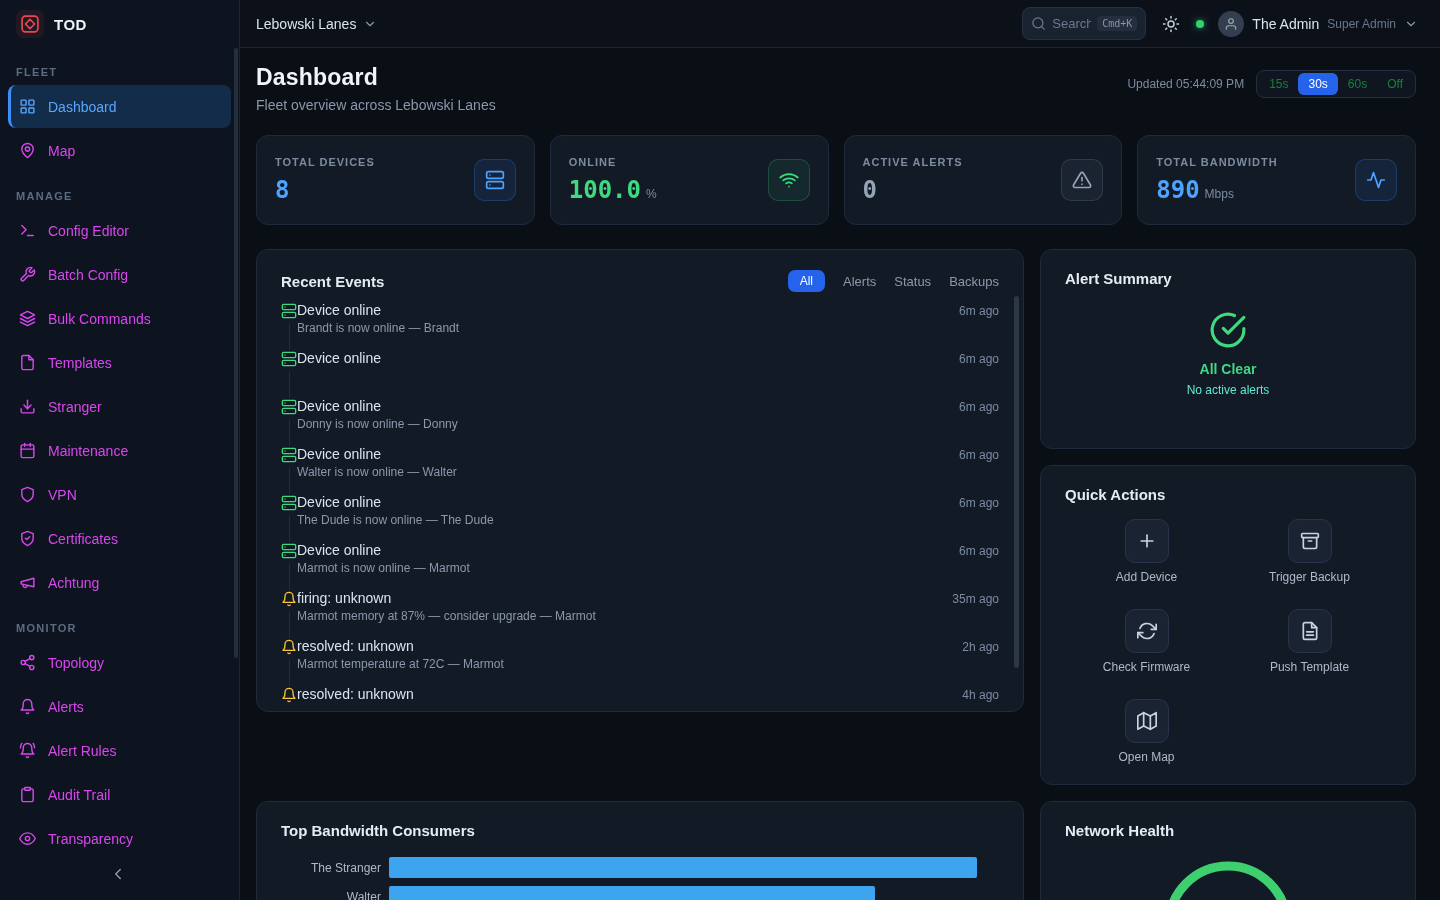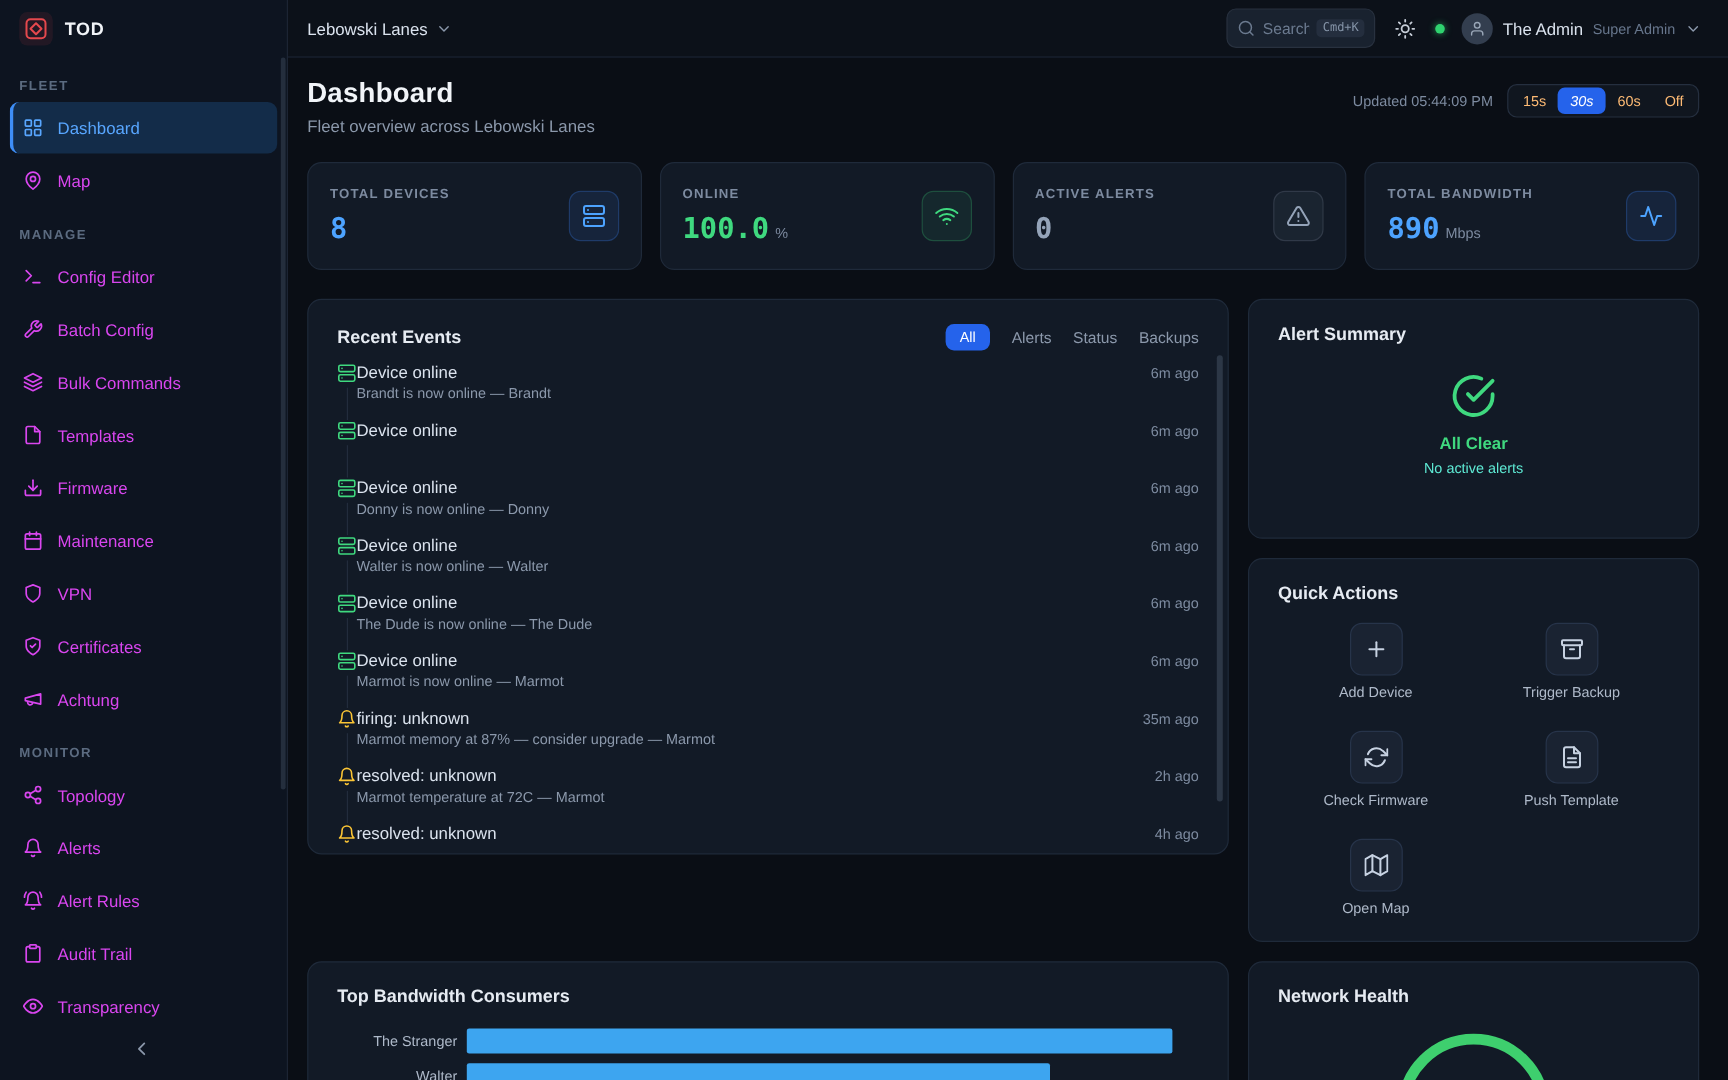--- a/index.html
+++ b/index.html
@@ -49,22 +49,22 @@
   .user-menu .chev { color:#8b98ab; display:flex; }
 
   
   .content { flex:1; padding:16px 24px 0 16px; overflow:hidden; }
   .page-head { display:flex; justify-content:space-between; align-items:flex-start; }
   .page-title { font-size:23px; font-weight:700; color:#f1f4f8; letter-spacing:.2px; }
   .page-subtitle { margin-top:6px; font-size:14px; color:#8b98ab; }
   .page-head-right { display:flex; align-items:center; gap:12px; margin-top:6px; }
   .updated { font-size:12px; color:#7d8ba0; }
   .segmented { display:flex; background:#10161f; border:1px solid #252f3f; border-radius:8px; padding:2px; }
-  .seg-btn { font-size:12px; color:#fdba74; padding:4px 10px; border-radius:6px; }
-  .seg-btn.active { background:#2563eb; color:#fff;font-style:italic; }
+  .seg-btn { font-size:12px; color:#15803d; padding:4px 10px; border-radius:6px; }
+  .seg-btn.active { background:#2563eb; color:#fff; }
 
   
   .stats-row { display:flex; gap:15px; margin-top:22px; }
   .stat-card { flex:1; height:90px; background:#121a26; border:1px solid #1f2a3a; border-radius:12px; padding:16px 18px; display:flex; justify-content:space-between; align-items:center; }
   .stat-label { font-size:11px; font-weight:700; letter-spacing:1px; color:#7d8ba0; }
   .stat-value { margin-top:8px; font-family:"DejaVu Sans Mono",monospace; font-size:24px; font-weight:700; }
   .stat-unit { font-size:12px; color:#7d8ba0; margin-left:5px; font-family:"Liberation Sans",sans-serif; font-weight:400; }
   .stat-icon { width:42px; height:42px; border-radius:10px; border:1px solid transparent; display:flex; align-items:center; justify-content:center; }
   .tone-blue { color:#4da3ff; } .tone-green { color:#3fd97f; } .tone-muted { color:#94a3b8; } .tone-amber { color:#fbc535; }
   .stat-icon.tone-blue { background:rgba(59,130,246,.10); border-color:rgba(59,130,246,.25); }
@@ -197,21 +197,21 @@
           <span class="nav-label" data-interactable="false">Templates</span>
         </div>
         <div class="nav-item" data-interactable="true">
           <span class="nav-ic" data-interactable="false">
             <svg width="17" height="17" viewBox="0 0 24 24" fill="none" stroke="currentColor" stroke-width="2" stroke-linecap="round" stroke-linejoin="round">
               <path d="M21 15v4a2 2 0 0 1-2 2H5a2 2 0 0 1-2-2v-4"></path>
               <polyline points="7 10 12 15 17 10"></polyline>
               <line x1="12" y1="15" x2="12" y2="3"></line>
             </svg>
           </span>
-          <span class="nav-label" data-interactable="false">Firmware</span>
+          <span class="nav-label" data-interactable="false">Stranger</span>
         </div>
         <div class="nav-item" data-interactable="true">
           <span class="nav-ic" data-interactable="false">
             <svg width="17" height="17" viewBox="0 0 24 24" fill="none" stroke="currentColor" stroke-width="2" stroke-linecap="round" stroke-linejoin="round">
               <rect x="3" y="4" width="18" height="18" rx="2"></rect>
               <line x1="16" y1="2" x2="16" y2="6"></line>
               <line x1="8" y1="2" x2="8" y2="6"></line>
               <line x1="3" y1="10" x2="21" y2="10"></line>
             </svg>
           </span>

